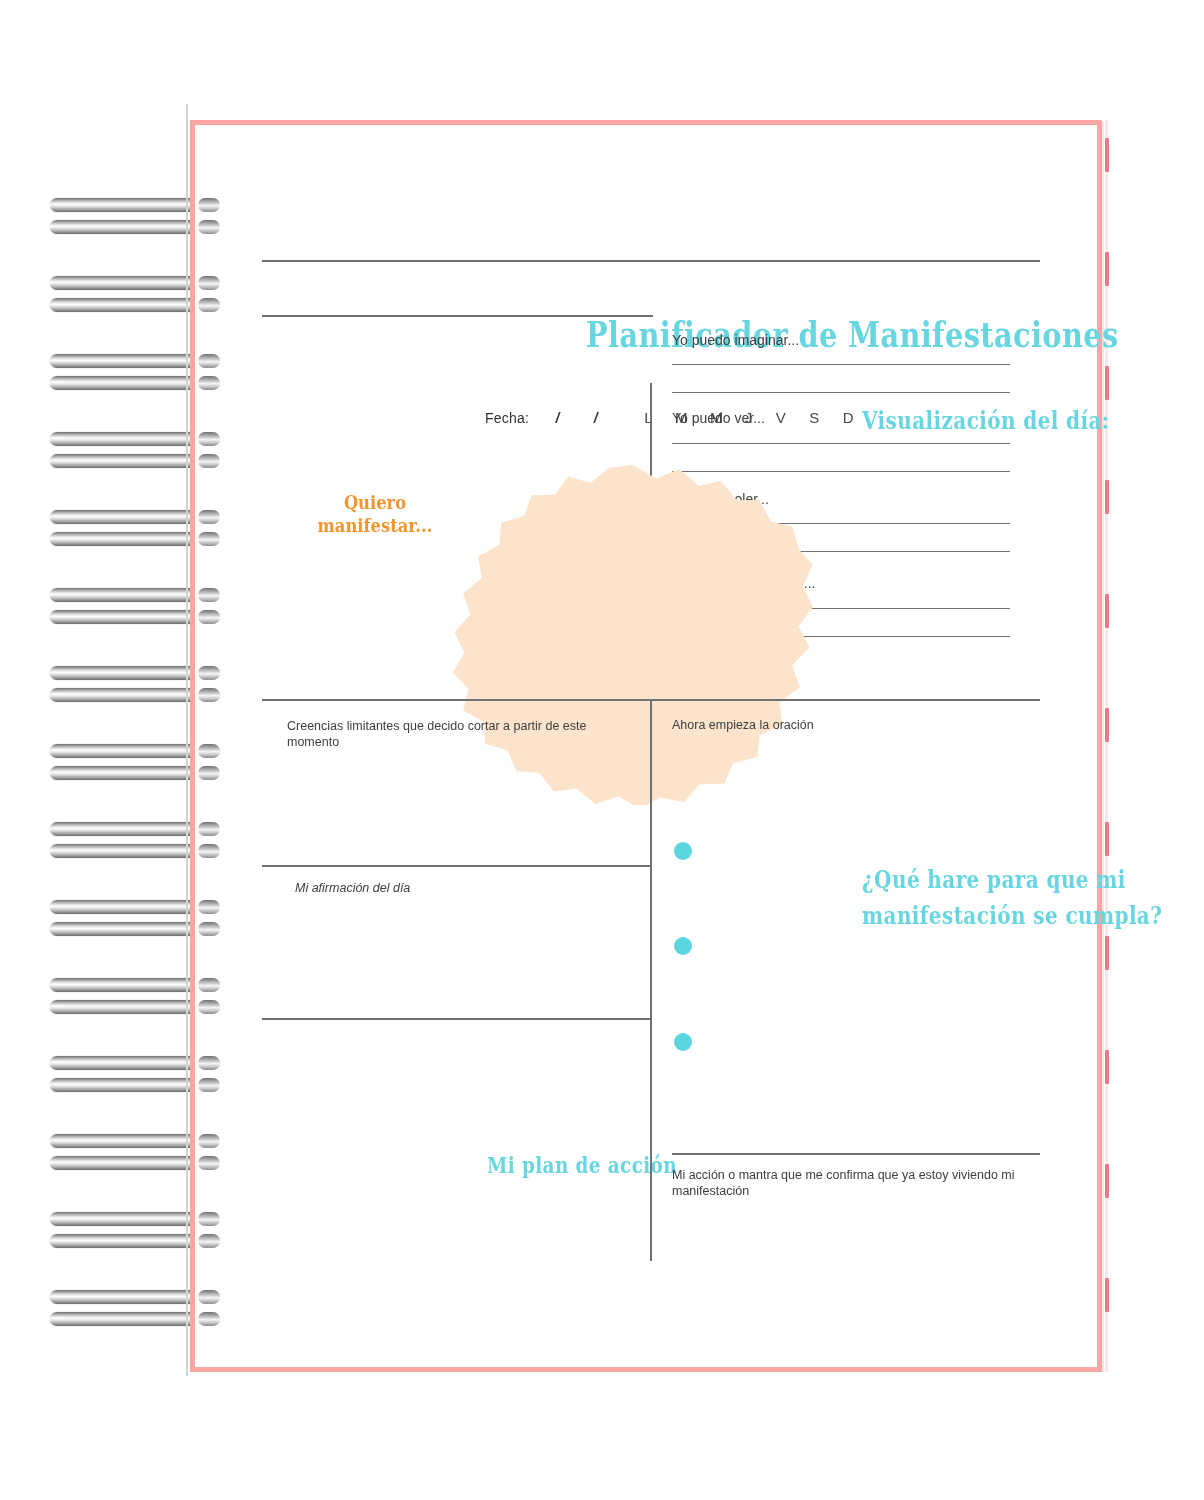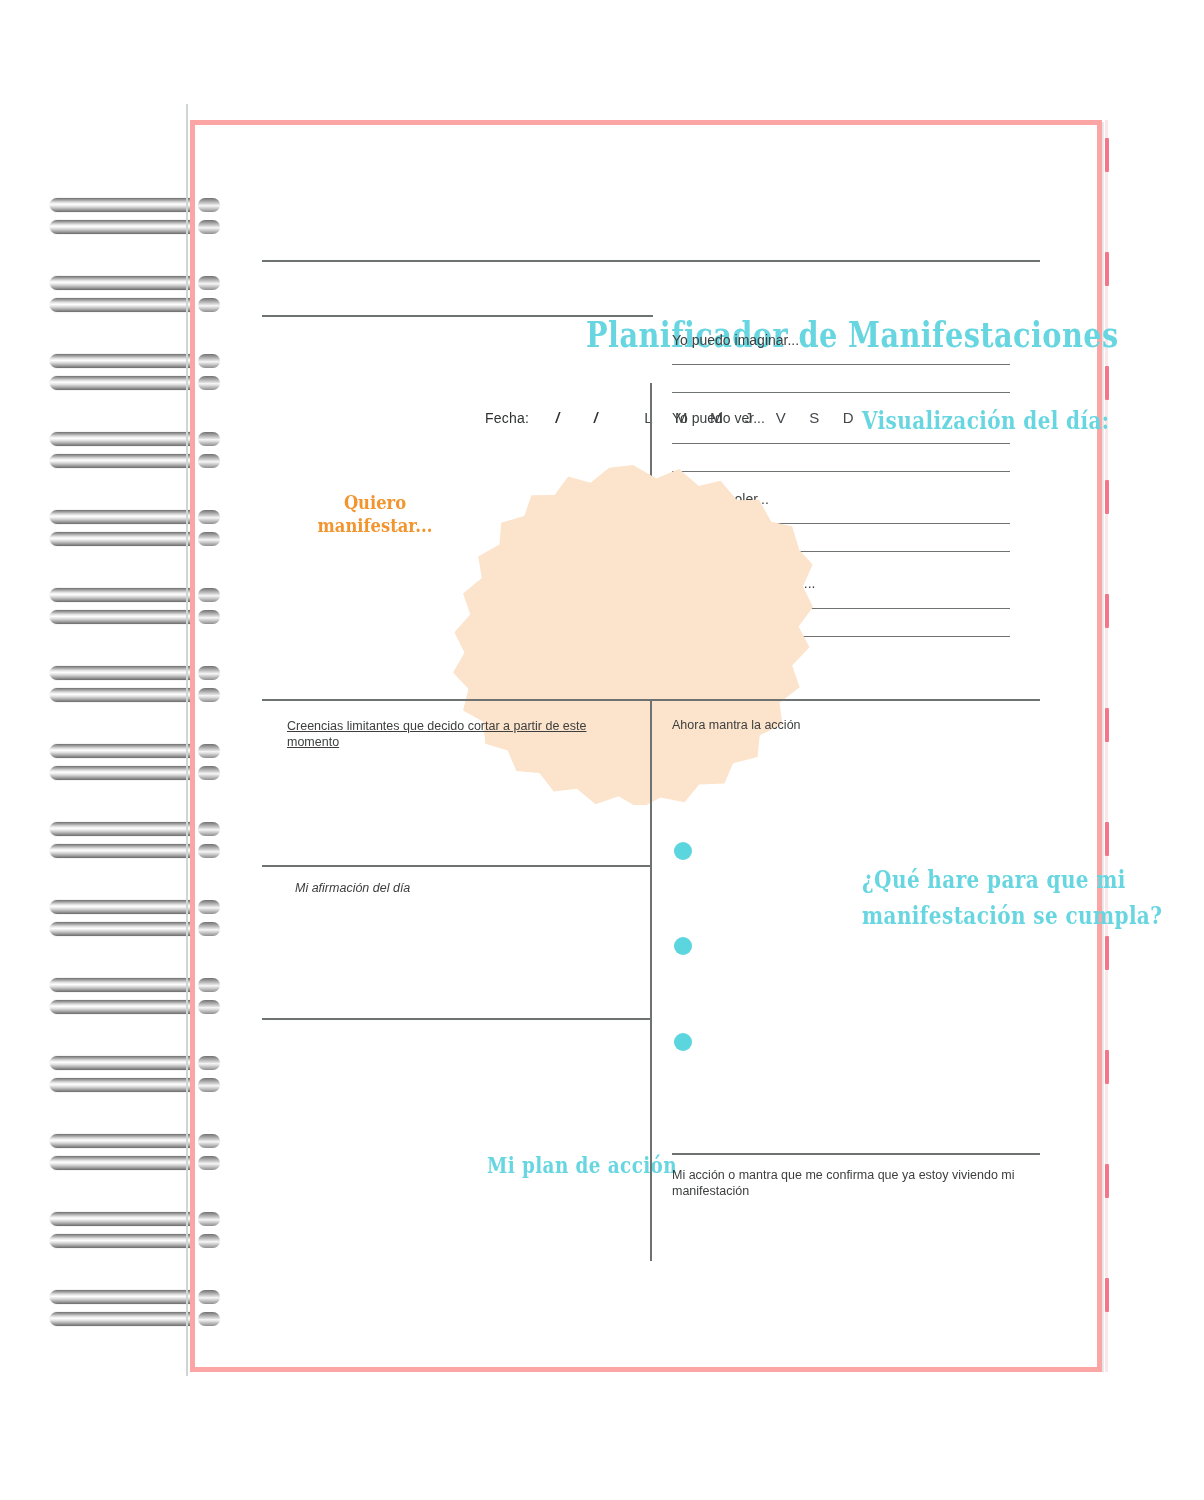--- a/index.html
+++ b/index.html
@@ -317,29 +317,29 @@
   <div class="vrule" style="left:455px;top:258px;height:316px;"></div>
 
   <div id="starburst"></div>
   <div id="star-label">
     <span>Quiero</span><br>
     <span>manifestar...</span>
   </div>
 
   <div class="hrule" style="left:67px;top:574px;width:778px;"></div>
 
-  <div class="small-txt" style="left:92px;top:593px;width:346px;text-decoration:underline;">Creencias limitantes que decido cortar a partir de este momento</div>
+  <div class="small-txt" style="left:92px;top:593px;width:346px;">Creencias limitantes que decido cortar a partir de este momento</div>
   <div class="hrule" style="left:67px;top:740px;width:388px;"></div>
 
   <div class="small-txt" style="left:100px;top:755px;width:340px;font-style:italic;">Mi afirmación del día</div>
   <div class="hrule" style="left:67px;top:893px;width:388px;"></div>
 
   <div id="plan-heading" class="display">Mi plan de acción</div>
 
-  <div class="small-txt" style="left:477px;top:592px;">Ahora mantra la acción</div>
+  <div class="small-txt" style="left:477px;top:592px;">Ahora empieza la oración</div>
   <div id="accion-heading" class="display">
     <span>¿Qué hare para que mi</span><br>
     <span>manifestación se cumpla?</span>
   </div>
 
   <div class="bullet" style="left:479px;top:717px;"></div>
   <div class="bullet" style="left:479px;top:812px;"></div>
   <div class="bullet" style="left:479px;top:908px;"></div>
 
   <div class="vrule" style="left:455px;top:574px;height:562px;"></div>

